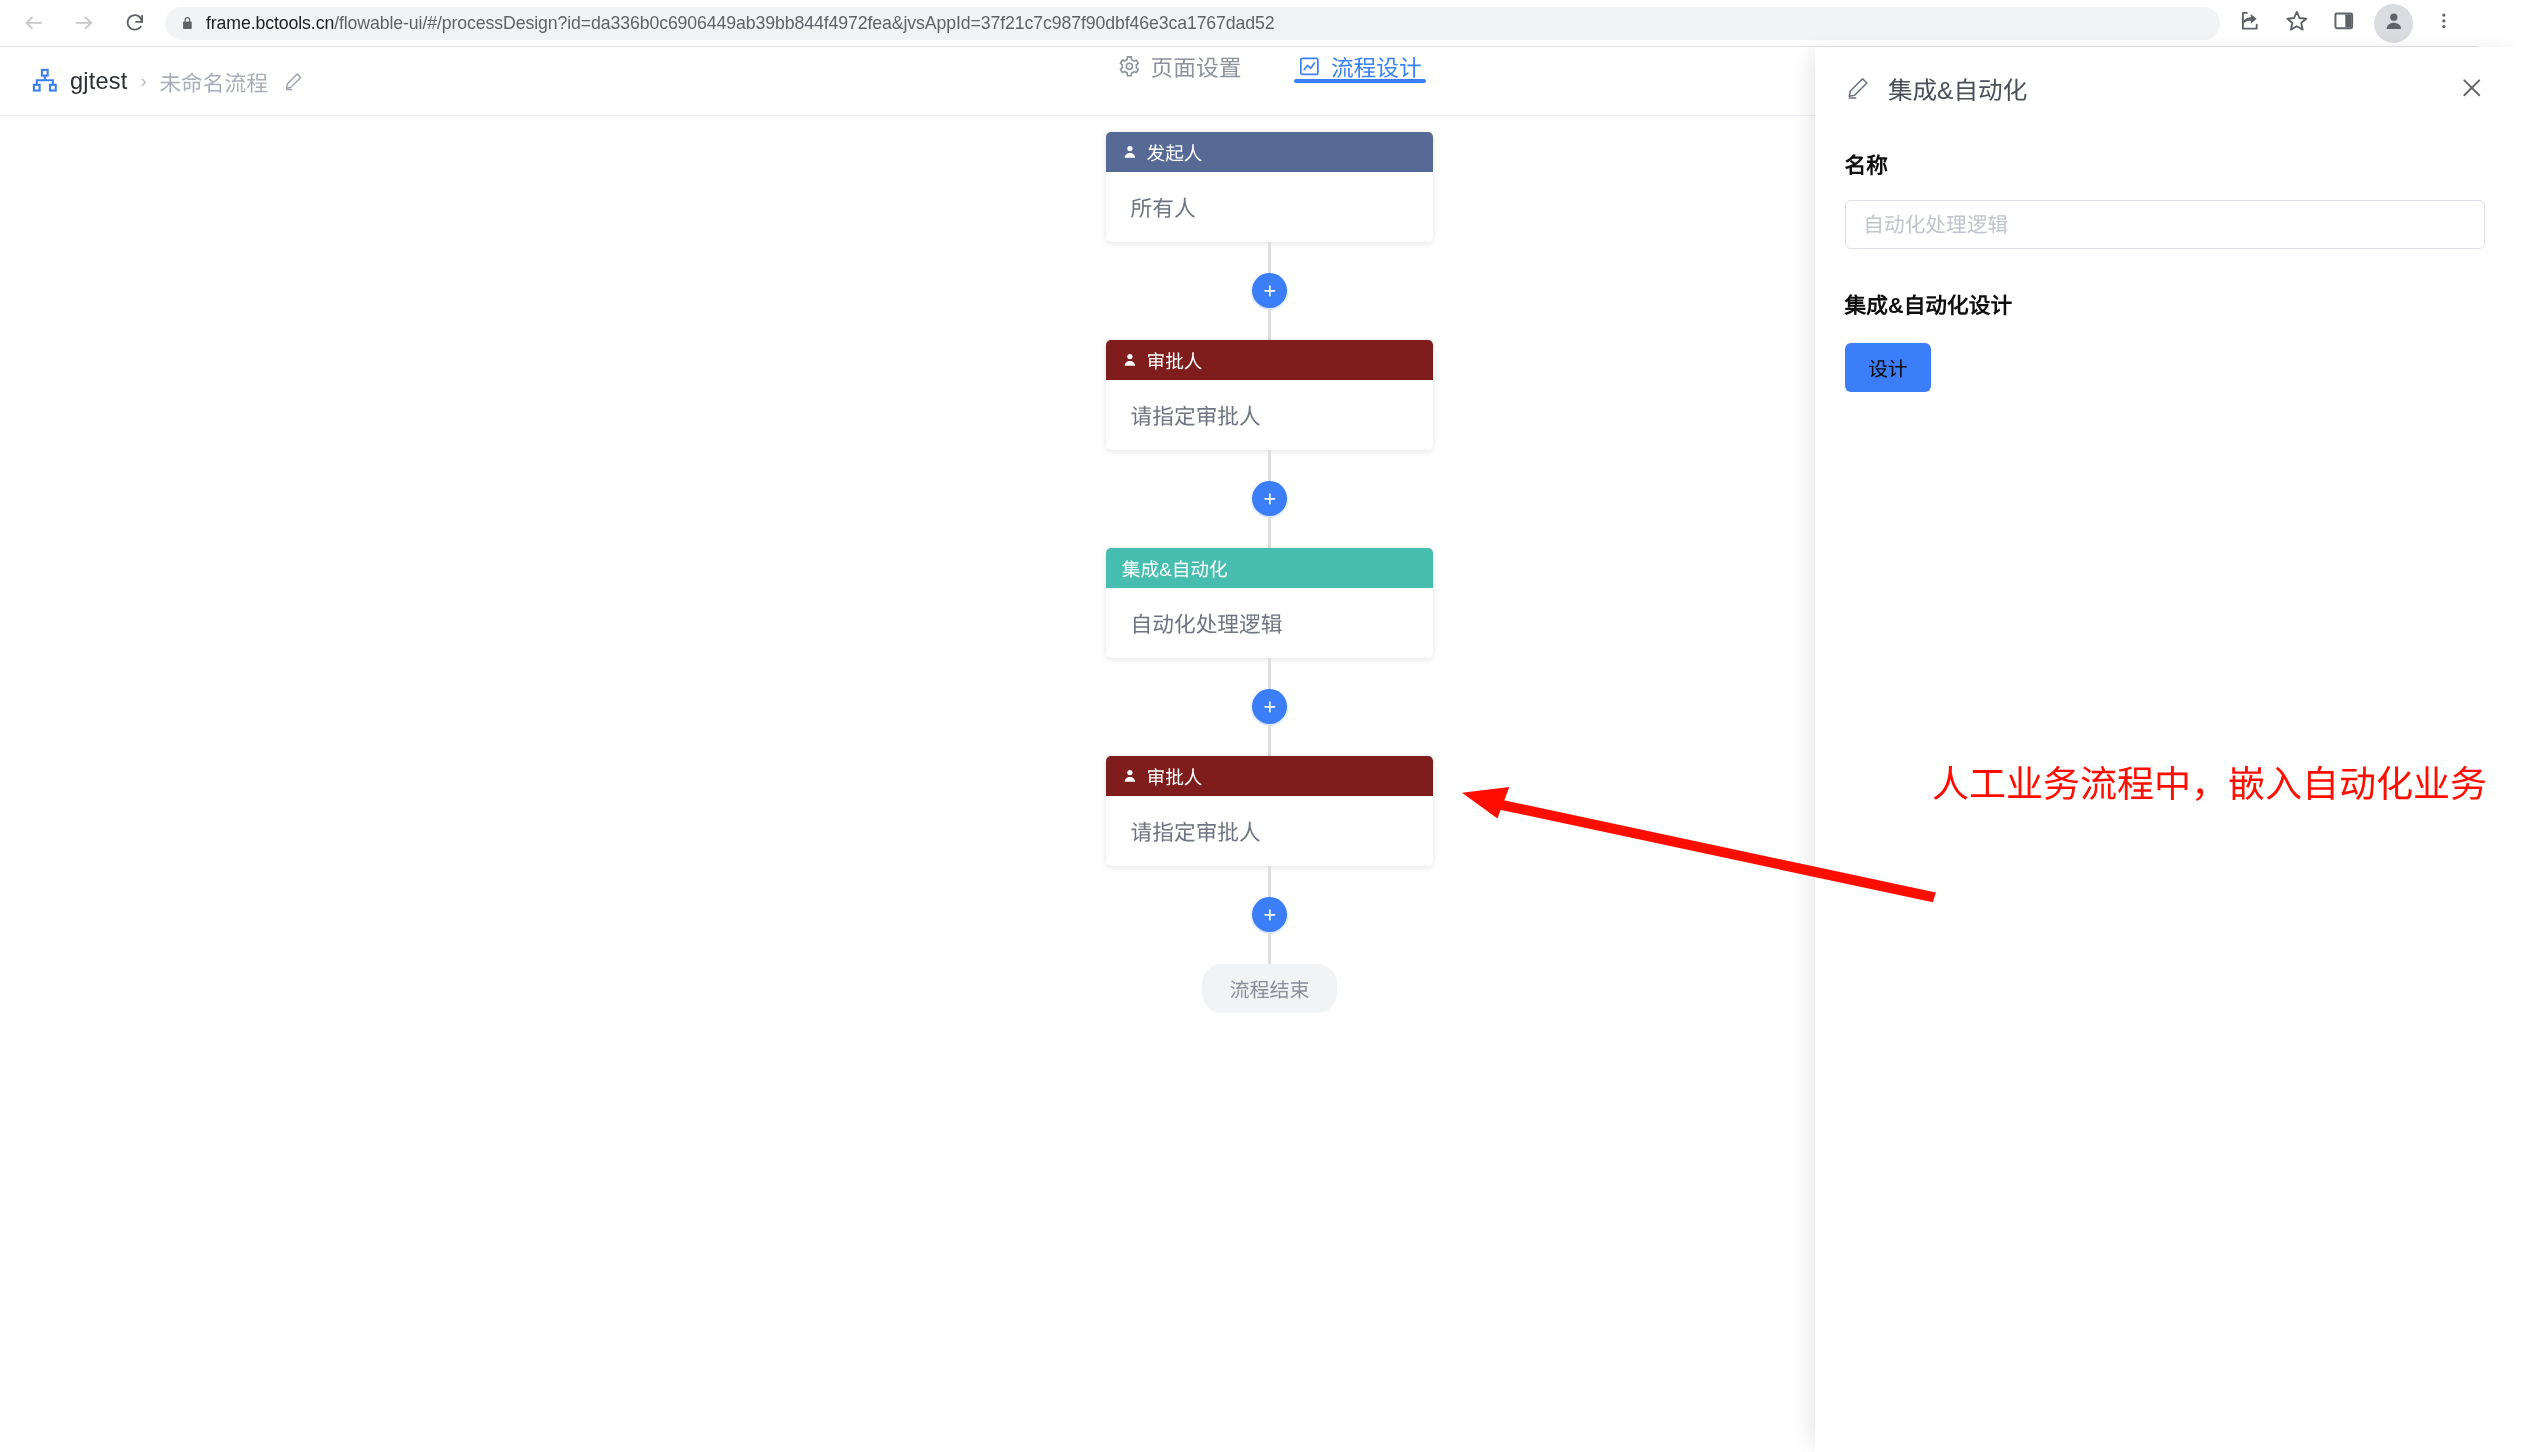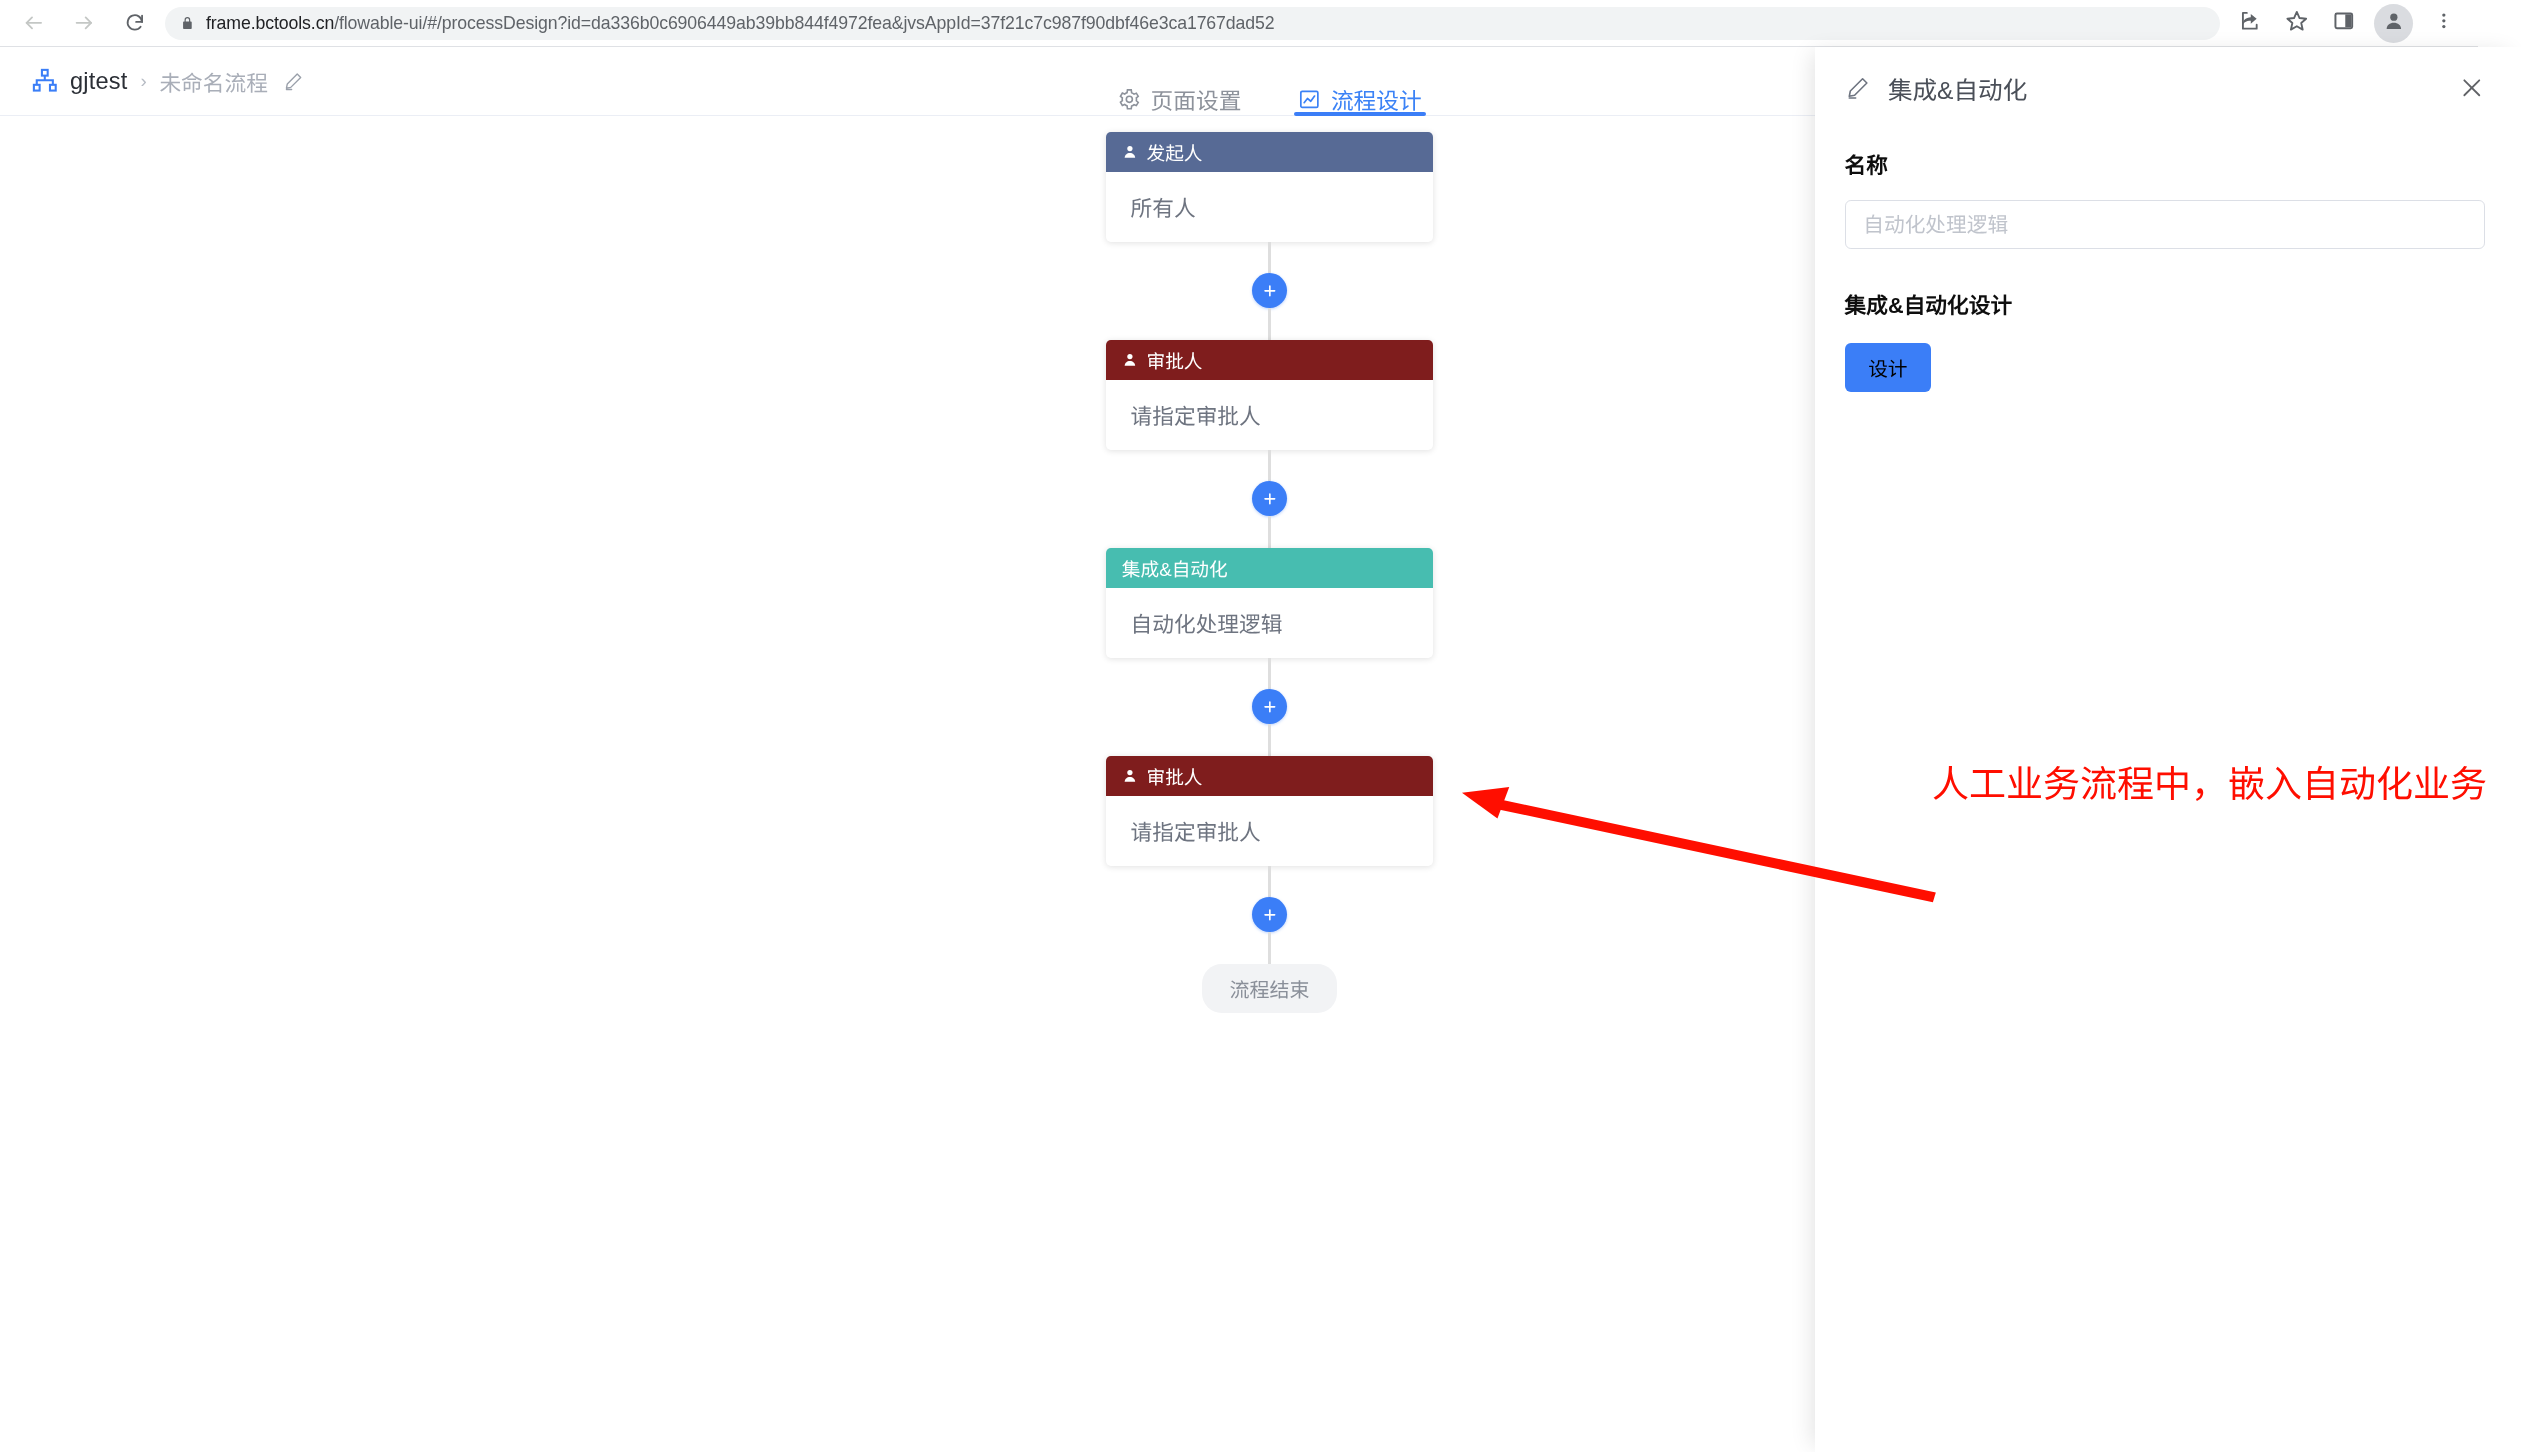--- a/index.html
+++ b/index.html
@@ -145,21 +145,21 @@
     align-items: center;
     margin-left: 3.9px;
   }
 
   .header-tabs {
     position: absolute;
     left: 1118px;
     top: 0;
     height: 69px;
     display: flex;
-    align-items: flex-end;
+    align-items: flex-start;
     gap: 57px;
   }
   .header-tab {
     display: flex;
     align-items: center;
     gap: 9.9px;
     position: relative;
     font-size: 22.7px;
     color: #8d929b;
     padding-top: 3px;

